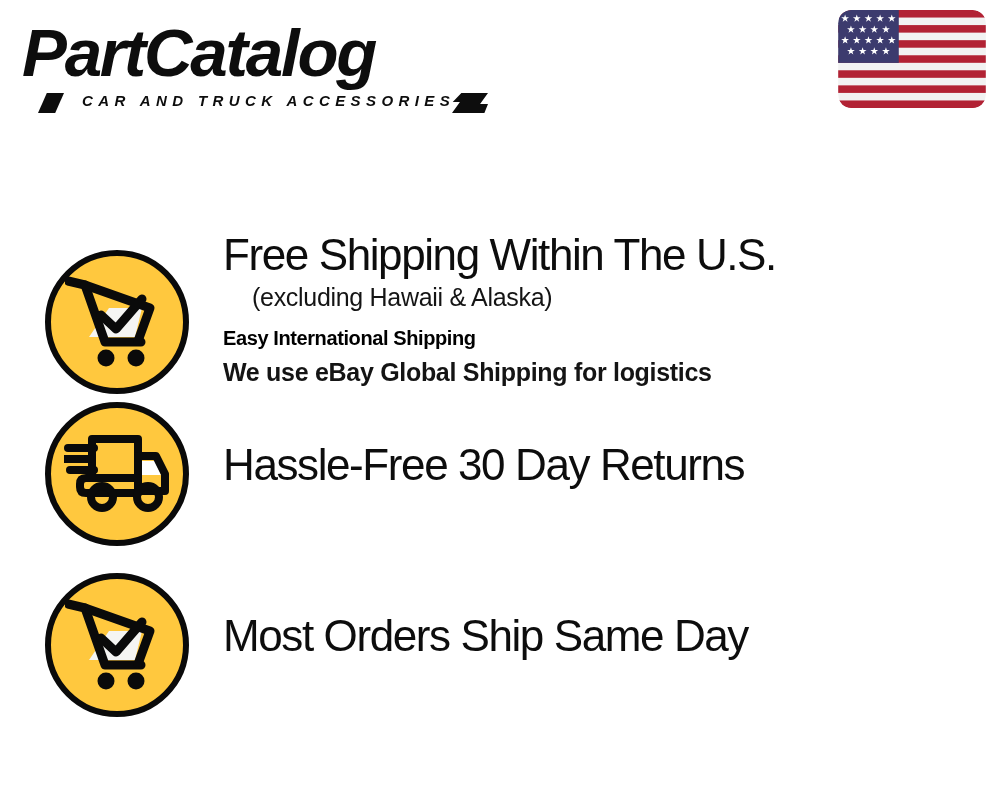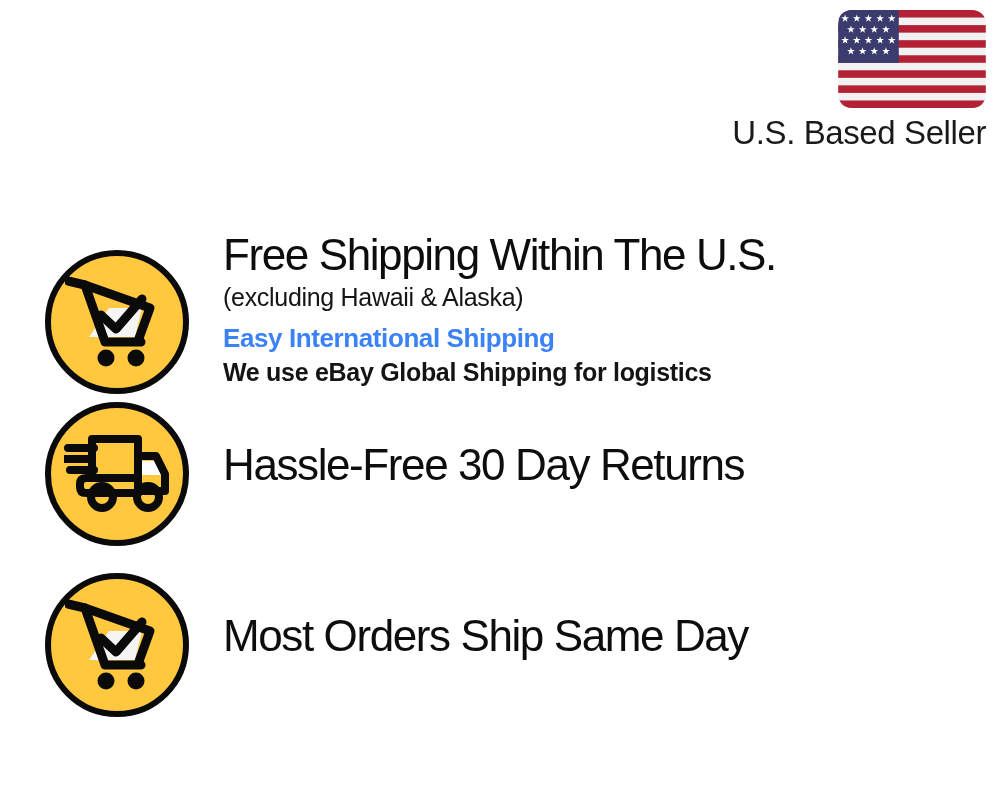--- a/index.html
+++ b/index.html
@@ -161,46 +161,55 @@
     white-space: nowrap;
   }
   .feature-sub {
     font-family: "Liberation Sans", sans-serif;
     font-weight: 400;
     font-size: 25px;
     line-height: 34px;
     letter-spacing: -0.3px;
     color: #141414;
     white-space: nowrap;
+    margin-left: 29px;
   }
   .feature-sub-strong {
     font-family: "Liberation Sans", sans-serif;
     font-weight: 700;
-    font-size: 26px;
+    font-size: 20px;
     line-height: 34px;
     letter-spacing: -0.4px;
-    color: #3b82f6;
+    color: #000000;
     white-space: nowrap;
     margin-top: 7px;
   }
   .feature-sub-muted {
     font-family: "Liberation Sans", sans-serif;
     font-weight: 700;
     font-size: 25px;
     line-height: 34px;
     letter-spacing: -0.3px;
     color: #141414;
     white-space: nowrap;
   }
 </style>
 </head>
 <body>
 
 <div id="header">
 
+  <div id="brand-logo">
+    <div id="brand-wordmark">PartCatalog</div>
+    <div id="brand-tagline-row">
+      <span class="tagline-slash" id="tagline-slash-left"></span>
+      <span id="brand-tagline">CAR AND TRUCK ACCESSORIES</span>
+      <span class="tagline-slash" id="tagline-slash-right"></span>
+    </div>
+  </div>
 
   <div id="seller-badge">
     <svg id="us-flag" viewBox="0 0 190 126">
       <defs>
         <clipPath id="flagClip">
           <rect x="0" y="0" width="190" height="126" rx="17" ry="17"></rect>
         </clipPath>
         <g id="starShape">
           <polygon points="0,-5.2 1.22,-1.6 5.0,-1.6 1.94,0.62 3.1,4.2 0,2.0 -3.1,4.2 -1.94,0.62 -5.0,-1.6 -1.22,-1.6" fill="#FFFFFF"></polygon>
         </g>
@@ -230,21 +239,20 @@
           <use href="#starShape" x="39" y="39"></use>
           <use href="#starShape" x="54" y="39"></use>
           <use href="#starShape" x="69" y="39"></use>
           <use href="#starShape" x="16.5" y="53"></use>
           <use href="#starShape" x="31.5" y="53"></use>
           <use href="#starShape" x="46.5" y="53"></use>
           <use href="#starShape" x="61.5" y="53"></use>
         </g>
       </g>
     </svg>
-    <div id="seller-label">U.S. Based Seller</div>
   </div>
 
 </div>
 
 <div id="features">
 
   <div class="feature-row" id="feature-row-0">
     <div class="feature-icon-badge">
       <svg width="104" height="94" viewBox="0 0 104 94">
         <path d="M44 33 L77 33 L70 62 L24 62" fill="#F5F5F3" stroke="none"></path>

